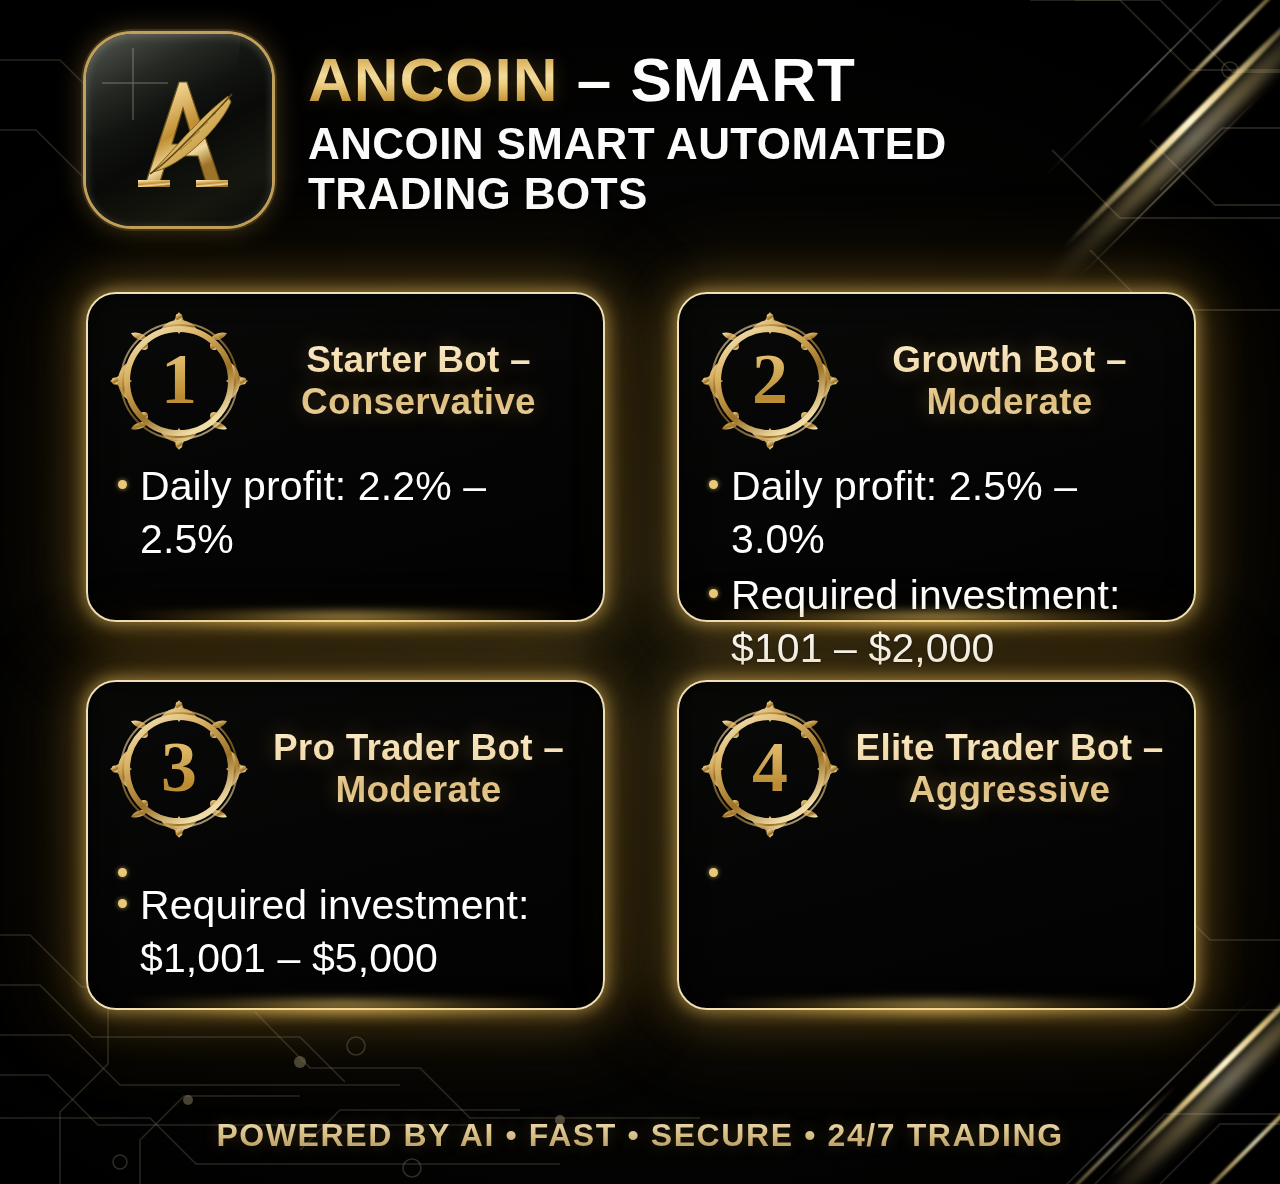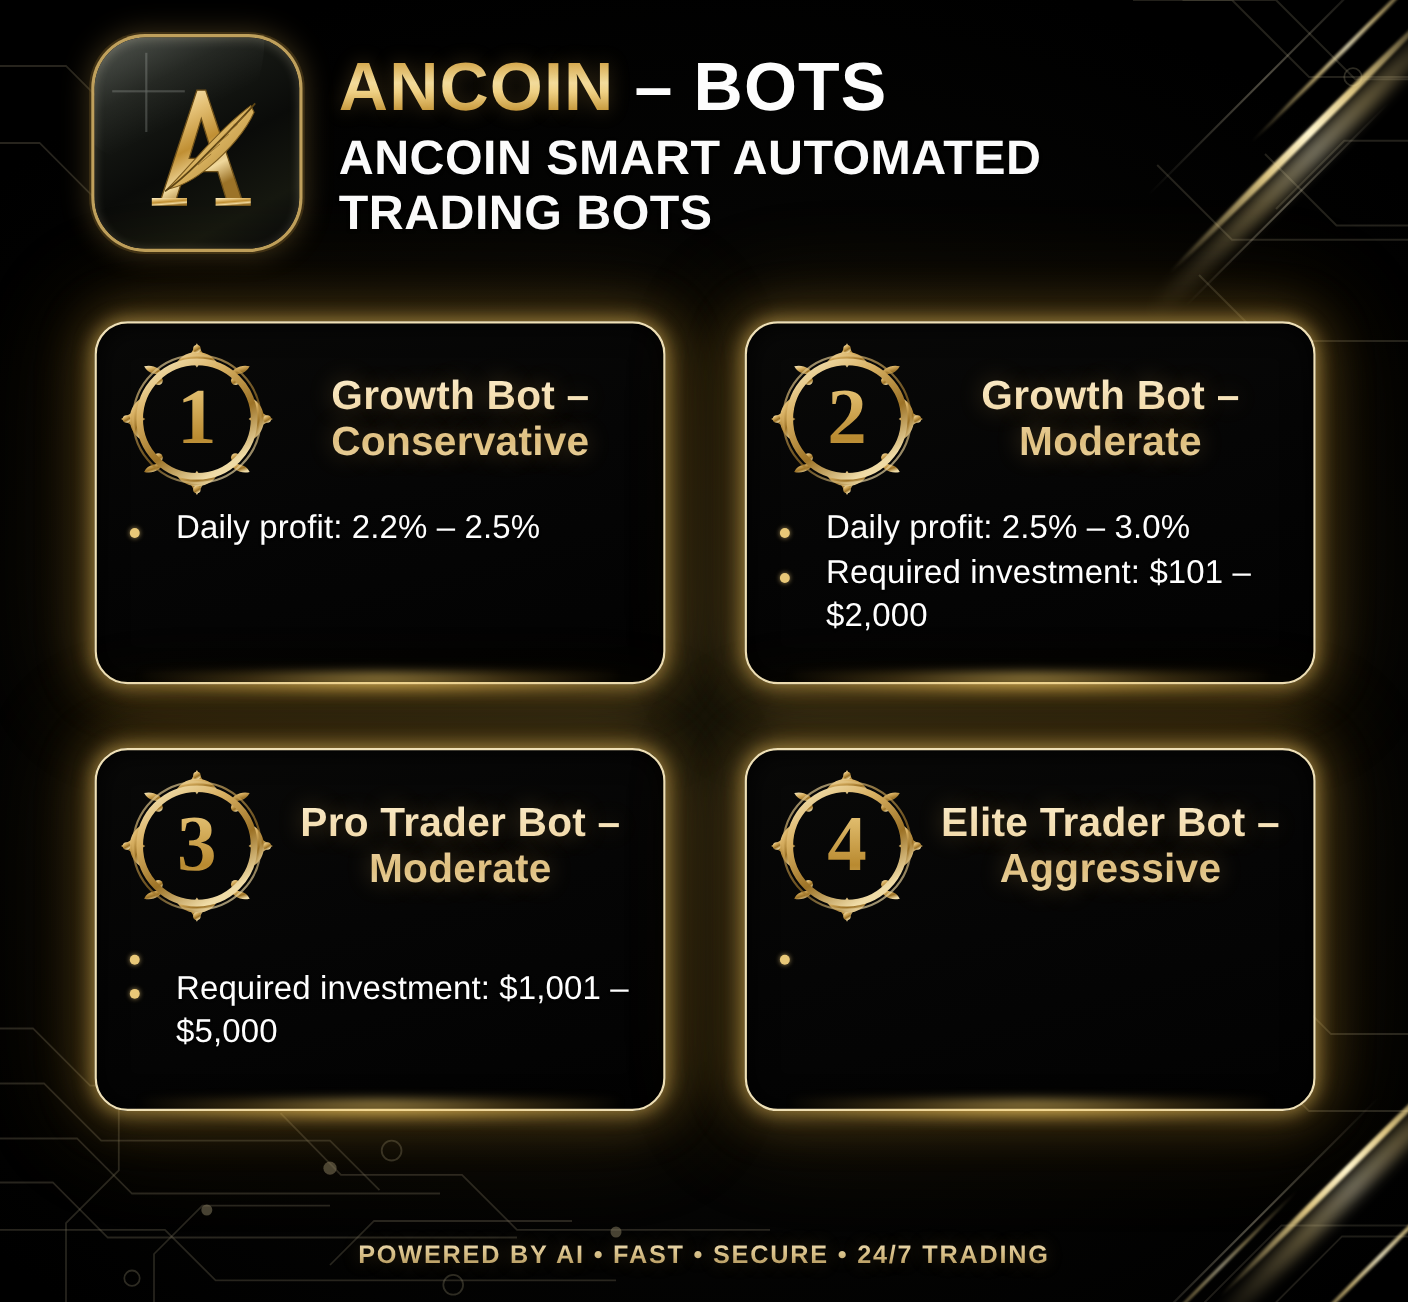--- a/index.html
+++ b/index.html
@@ -181,31 +181,30 @@
     margin-bottom:2px;
   }
   .bullet-dot {
     flex:0 0 auto;
     width:9px; height:9px; border-radius:50%;
     background:#e9c878;
     margin:20px 13px 0 0;
     box-shadow:0 0 5px rgba(233,200,120,.7);
   }
   .bullet-text {
-    font-size:30px; line-height:1.30;
+    font-size:41px; line-height:1.30;
     color:#fefefe; letter-spacing:.1px;
     text-shadow:0 1px 2px rgba(0,0,0,.85);
-    margin-left:20px;
   }
 
   
   #footer {
     position:absolute; left:0; right:0; bottom:30px;
     text-align:center;
-    font-size:23px; font-weight:bold;
+    font-size:32px; font-weight:bold;
     letter-spacing:1.6px;
     color:#e6d3a6;
     background:linear-gradient(180deg,#f3e5c0 0%,#d9c18a 50%,#a78c52 100%);
     -webkit-background-clip:text; background-clip:text;
     -webkit-text-fill-color:transparent;
     text-shadow:0 0 16px rgba(200,160,80,.25);
   }
 </style>
 </head>
 <body>
@@ -307,21 +306,21 @@
             <path d="M130 79 L118 89"></path>
           <path d="M122 88 L110 98"></path>
             <path d="M114 97 L102 107"></path>
           <path d="M106 106 L94 116"></path>
         </g>
       </svg>
     </div>
 
     <div id="title-block">
       <div id="brand-line">
-        <span id="brand-name">ANCOIN</span><span id="brand-dash"> – </span><span id="brand-bots">BOTS</span>
+        <span id="brand-name">ANCOIN</span><span id="brand-dash"> – </span><span id="brand-bots">SMART</span>
       </div>
       <div id="subtitle">ANCOIN SMART AUTOMATED TRADING BOTS</div>
     </div>
   </div>
 
   <div id="grid">
 
     <div class="card">
       <div class="card-head">
         <div class="medal">
@@ -354,21 +353,21 @@
               <circle cx="73" cy="9" r="3.4"></circle>
                 <circle cx="73" cy="137" r="3.4"></circle>
               <circle cx="9" cy="73" r="3.4"></circle>
                 <circle cx="137" cy="73" r="3.4"></circle>
             </g>
             <circle cx="73" cy="73" r="52" fill="none" stroke="url(#ring1)" stroke-width="6"></circle>
             <circle cx="73" cy="73" r="58" fill="none" stroke="url(#ring1)" stroke-width="2" opacity=".65"></circle>
           </svg>
           <div class="numeral">1</div>
         </div>
-        <div class="card-title">Growth Bot – Conservative</div>
+        <div class="card-title">Starter Bot – Conservative</div>
       </div>
       <div class="card-body">
         <div class="bullet-row">
           <span class="bullet-dot"></span>
           <span class="bullet-text">Daily profit: 2.2% – 2.5%</span>
         </div>
       </div>
     </div>
 
     <div class="card">

